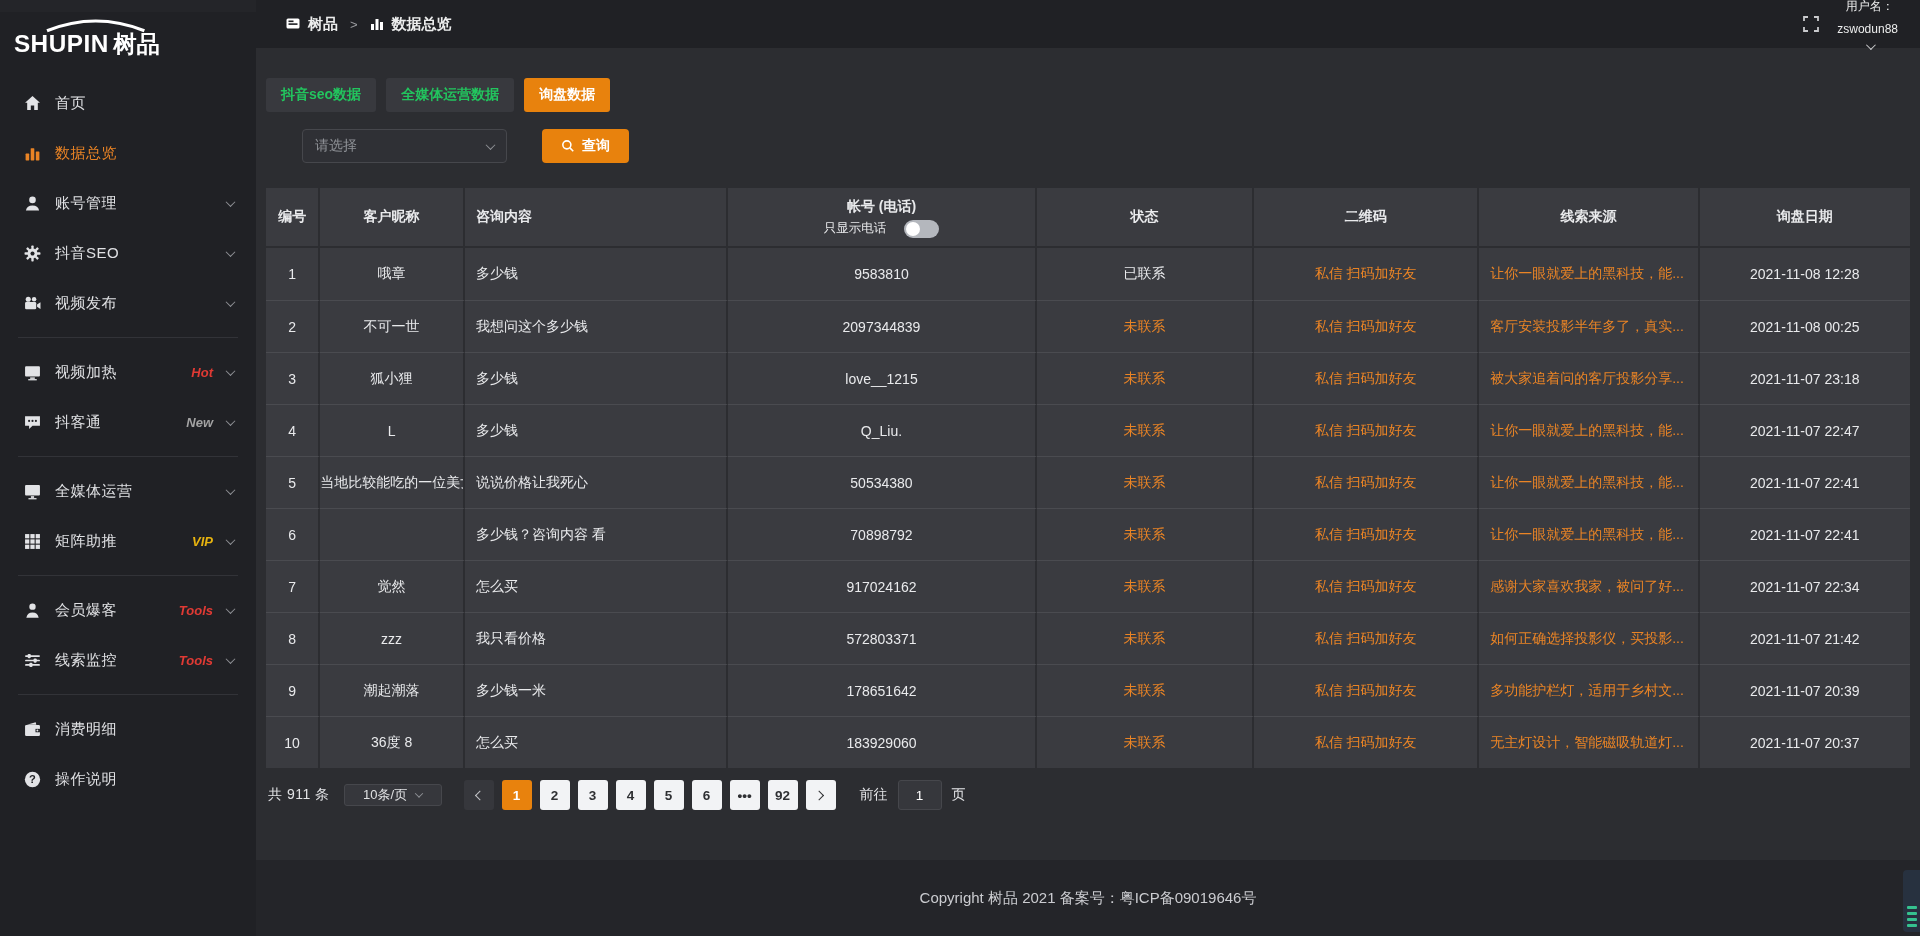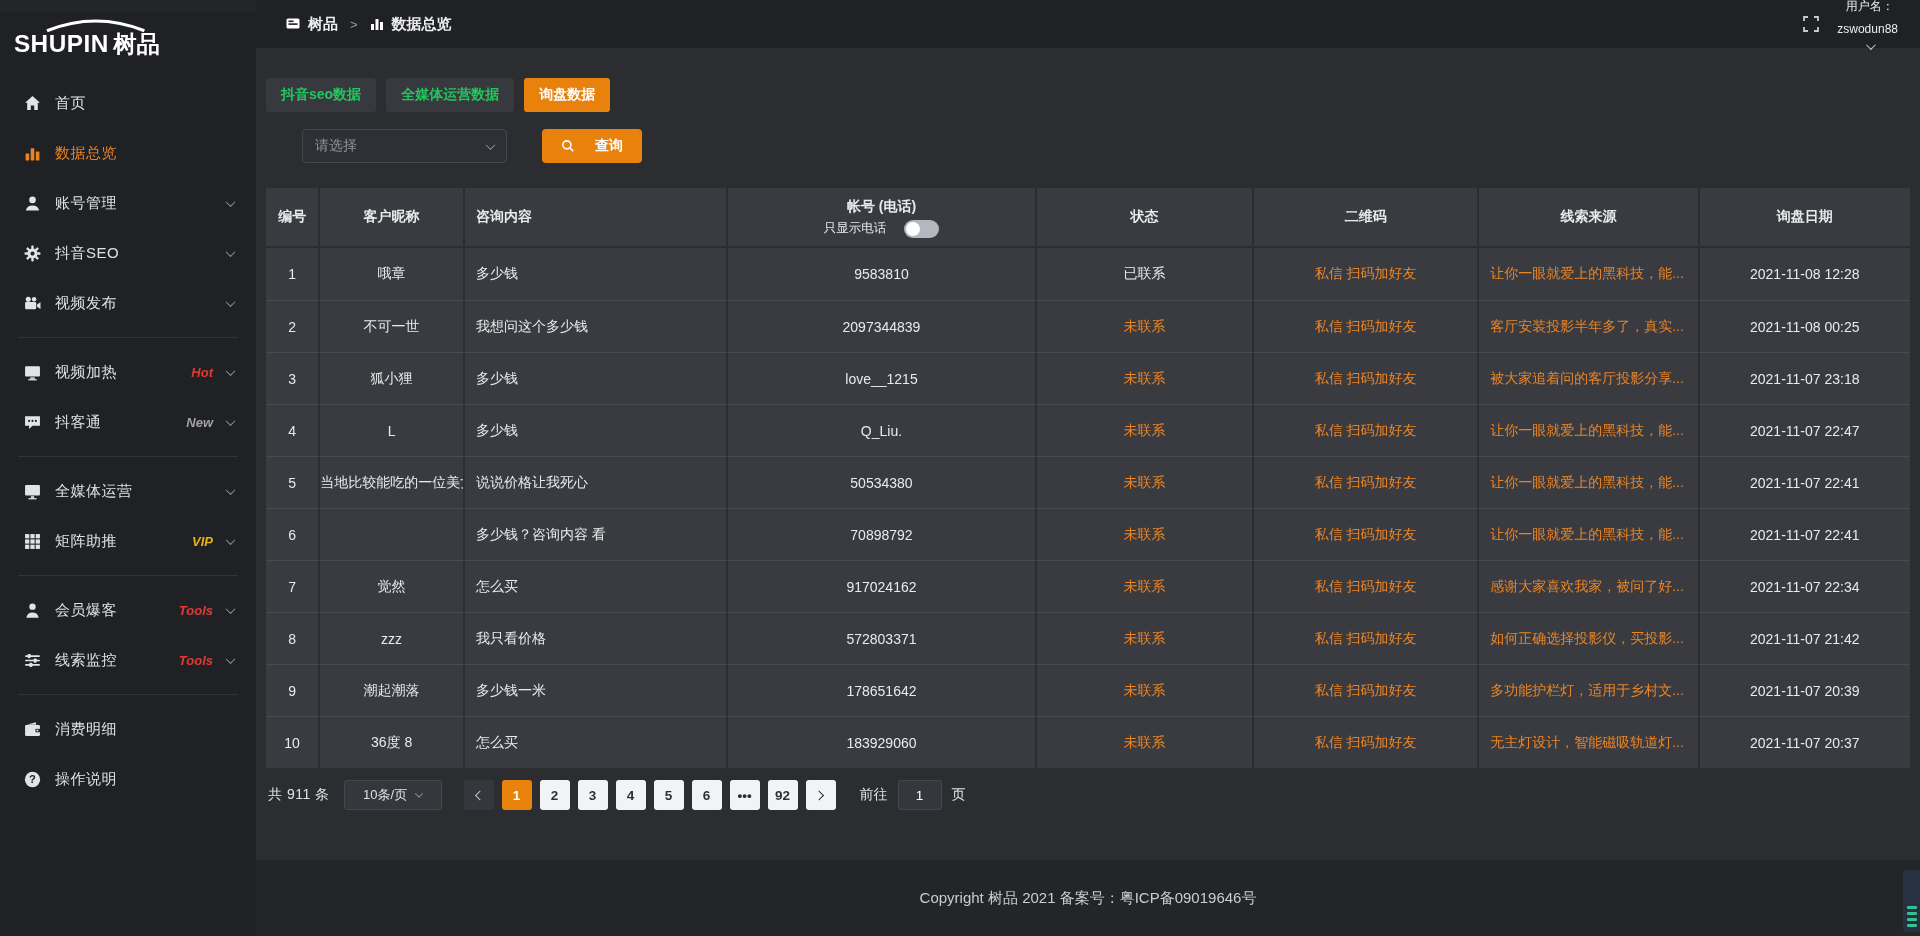--- a/index.html
+++ b/index.html
@@ -46,21 +46,21 @@
 
   .filters { display:flex; align-items:center; gap:11px; margin-top:17px;padding-left:36px; }
   .select { width:205px; height:34px; background:#2f3035; border:1px solid #46474c; border-radius:4px;
     display:flex; align-items:center; padding:0 12px; color:#8f9297; font-size:14px; cursor:pointer; }
   .select .chev { margin-left:auto; }
   .range-btn { min-width:74px; height:34px; background:#fff; border:1px solid #dcdcdc; border-radius:4px;
     color:#3a3b3d; font-size:14px; display:flex; align-items:center; justify-content:center;
     cursor:pointer; padding:0 12px; }
   .range-btn.selected { border:1px solid #e8820d; }
   .query-btn { height:34px; margin-left:24px; background:#e8820d; color:#fff; border:none; border-radius:4px;
-    font-size:14px; font-weight:bold; display:flex; align-items:center; gap:20px; padding:0 19px; cursor:pointer; }
+    font-size:14px; font-weight:bold; display:flex; align-items:center; gap:7px; padding:0 19px; cursor:pointer; }
   .query-btn svg { width:14px; height:14px; }
 
   
   table { width:100%; border-collapse:separate; border-spacing:0; margin-top:25px; table-layout:fixed; }
   th,td { background:#3a3b40; color:#e9eaec; font-size:14px; text-align:center; overflow:hidden;
     white-space:nowrap; font-weight:normal; }
   th { height:60px; font-weight:bold; }
   td { height:52px; }
   th:not(:last-child), td:not(:last-child) { border-right:2px solid #2c2d31; }
   thead th { border-bottom:2px solid #2c2d31; }
@@ -72,21 +72,21 @@
   .th-stack { line-height:1.5; }
   .toggle-row { display:flex; align-items:center; justify-content:center; gap:18px; font-size:12.5px;
     font-weight:normal; margin-top:2px; }
   .switch { width:35px; height:18px; border-radius:9px; background:#b4b7bd; position:relative; cursor:pointer; flex:none; }
   .switch::after { content:""; position:absolute; left:2px; top:2px; width:14px; height:14px;
     border-radius:50%; background:#fff; }
 
   
   .pagination { display:flex; align-items:center; margin-top:12px; color:#e2e3e6; font-size:14px; padding-left:2px; }
   .pg-total { margin-right:14px; letter-spacing:.5px; }
-  .pg-size { width:98px; height:30px; background:#36373c; border:1px solid #46474c; border-radius:3px;
+  .pg-size { width:98px; height:22px; background:#36373c; border:1px solid #46474c; border-radius:3px;
     display:flex; align-items:center; justify-content:center; gap:9px; font-size:13px; color:#dfe0e2;
     cursor:pointer; margin-right:22px; }
   .pg-size .chev { width:6px; height:6px; }
   .pg-btn { min-width:30px; height:30px; border-radius:3px; display:flex; align-items:center; justify-content:center;
     font-size:13.5px; font-weight:bold; margin-right:8px; cursor:pointer; background:#f2f3f5; color:#2f3033; }
   .pg-btn.dark { background:#36373c; color:#c3c4c8; }
   .pg-btn.active { background:#e8820d; color:#fff; }
   .pg-chev { width:7px; height:7px; border-left:1.8px solid currentColor; border-bottom:1.8px solid currentColor; }
   .pg-chev.left { transform:rotate(45deg) translate(1px,-1px); }
   .pg-chev.right { transform:rotate(225deg) translate(1px,-1px); }

